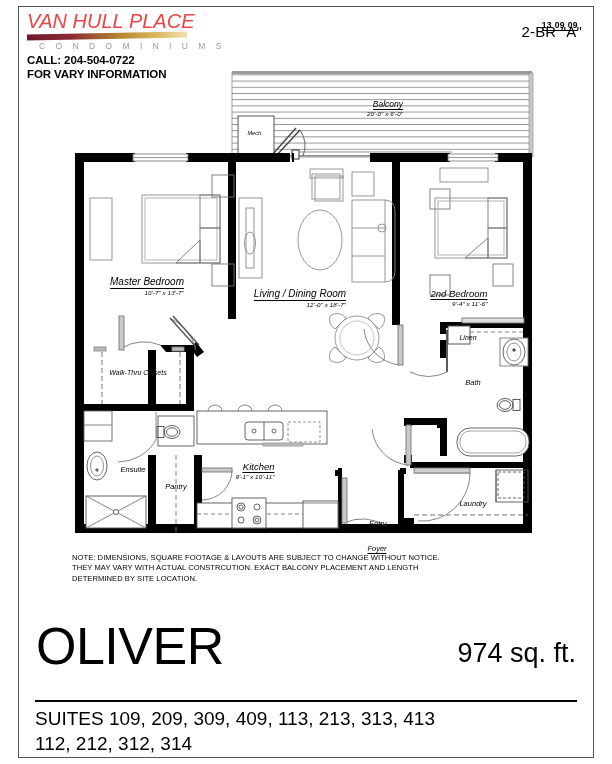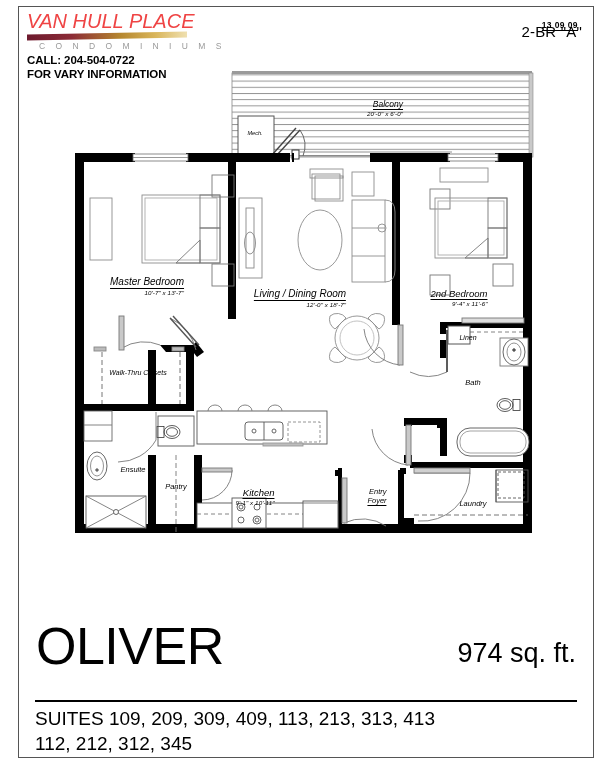--- a/index.html
+++ b/index.html
@@ -401,36 +401,41 @@
   </div>
 
   <div class="rlabel small" style="left:133px;top:466px;font-size:7.5px;">
     <span class="nm">Ensuite</span>
   </div>
 
   <div class="rlabel small" style="left:176px;top:483px;font-size:7.5px;">
     <span class="nm">Pantry</span>
   </div>
 
-  <div class="rlabel" style="left:255px;top:462px;font-size:9.5px;margin-top:26px;">
+  <div class="rlabel" style="left:255px;top:462px;font-size:9.5px;">
     <span class="nm">Kitchen</span>
     <span class="dm">9'-1" x 10'-11"</span>
   </div>
 
-  <div class="rlabel" style="left:377px;top:487px;font-size:7.5px;line-height:9px;">
+  <div class="rlabel" style="left:377px;top:519px;font-size:7.5px;line-height:9px;">
     <span class="nm" style="border-bottom:none;display:block;">Entry</span>
-    <span class="nm" style="display:block;">Foyer</span>
+    <span class="nm" style="display:block;margin-top:16px;">Foyer</span>
   </div>
 
   <div class="rlabel small" style="left:473px;top:500px;font-size:7.5px;">
     <span class="nm">Laundry</span>
   </div>
 
+  <div id="note">
+    <div>NOTE:  DIMENSIONS, SQUARE FOOTAGE &amp; LAYOUTS ARE SUBJECT TO CHANGE WITHOUT NOTICE.</div>
+    <div>THEY MAY VARY WITH ACTUAL CONSTRCUTION.  EXACT BALCONY PLACEMENT AND LENGTH</div>
+    <div>DETERMINED BY SITE LOCATION.</div>
+  </div>
 
   <div id="unit-name">OLIVER</div>
   <div id="sqft">974 sq. ft.</div>
   <div id="footer-rule"></div>
   <div id="suites">
     <span>SUITES 109, 209, 309, 409, 113, 213, 313, 413</span>
-    <span class="l2">112, 212, 312, 345</span>
+    <span class="l2">112, 212, 312, 314</span>
   </div>
 
 </div>
 
 </body></html>

